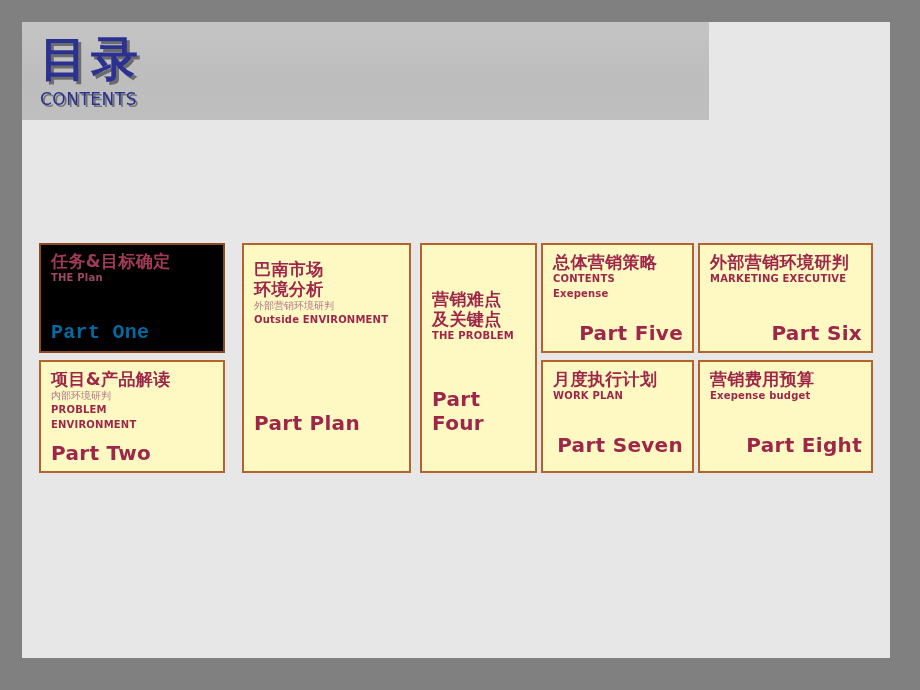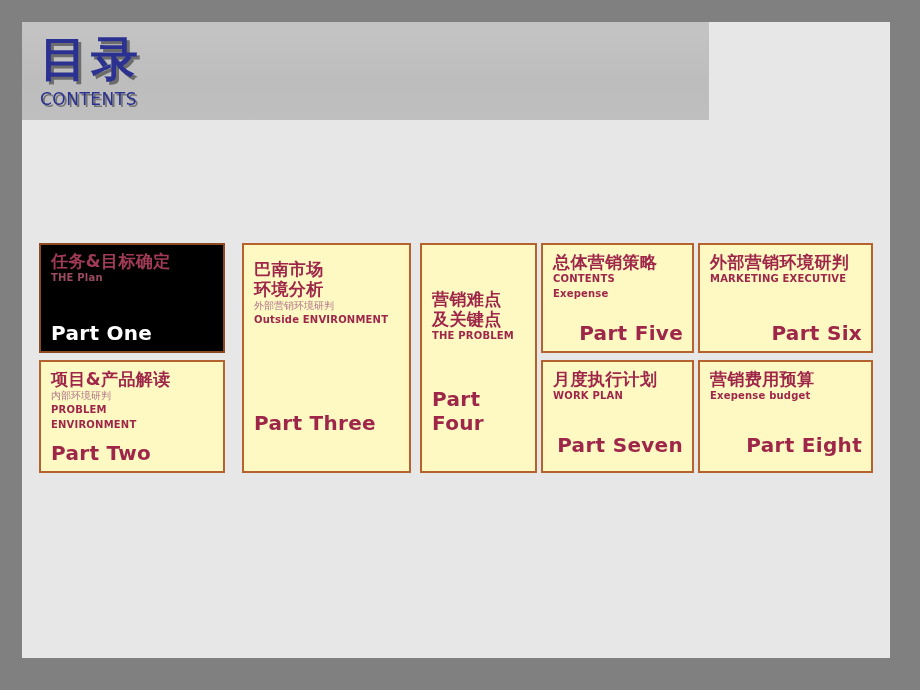--- a/index.html
+++ b/index.html
@@ -126,21 +126,21 @@
   .part {
     position: absolute;
     bottom: 0;
     color: #9e2749;
     font-weight: bold;
     font-size: 20px;
     line-height: 24px;
     letter-spacing: 0.3px;
     font-family: "DejaVu Sans", "Liberation Sans", sans-serif;
   }
-  .card.dark .part { color: #ffffff; }
+  .card.dark .part { color: #0369a1; font-family: Liberation Mono, monospace; }
   .part.left  { left: 0; }
   .part.right { right: 0; }
 
   
   #col1 { left: 0;   width: 186px; }
   #col2 { left: 203px; width: 169px; }
   #col3 { left: 381px; width: 117px; }
   #col4 { left: 502px; width: 153px; border-radius: 22px; }
   #col5 { left: 659px; width: 175px; }
 
@@ -185,21 +185,21 @@
 
     </div>
 
     <div class="col" id="col2">
       <div class="card full" id="card3">
         <div class="cbody">
           <div class="cn-title">巴南市场</div>
           <div class="cn-title">环境分析</div>
           <div class="cn-sub">外部营销环境研判</div>
           <div class="en-sub">Outside ENVIRONMENT</div>
-          <div class="part left" style="bottom:30px;">Part Three</div>
+          <div class="part left" style="bottom:30px;">Part Plan</div>
         </div>
       </div>
     </div>
 
     <div class="col" id="col3">
       <div class="card full" id="card4">
         <div class="cbody">
           <div class="cn-title">营销难点</div>
           <div class="cn-title">及关键点</div>
           <div class="en-sub">THE  PROBLEM</div>

